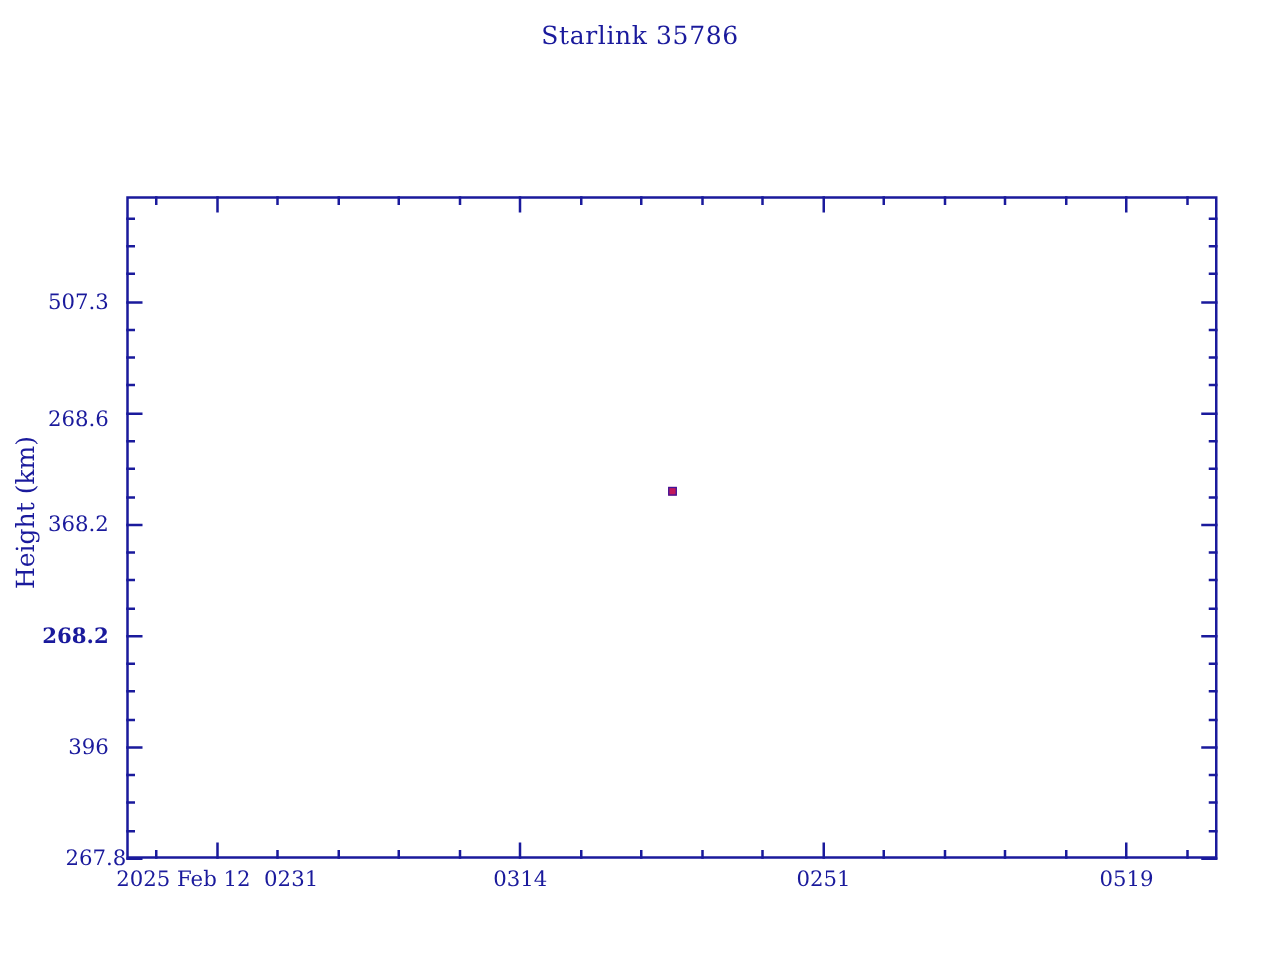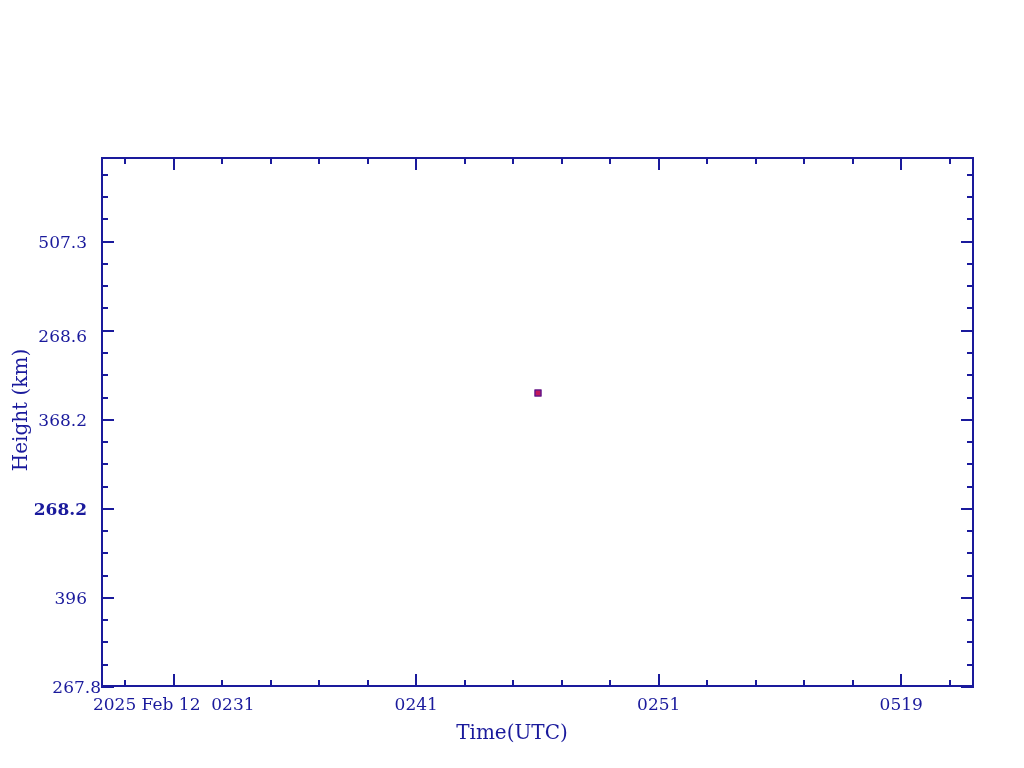--- a/index.html
+++ b/index.html
@@ -122,20 +122,21 @@
     border: 1px solid #3b169e;
     box-sizing: border-box;
     transform: translate(-50%, -50%);
   }
 </style>
 </head>
 <body>
 
 <div id="chart-root">
 
+  <div class="chart-title">Starlink 35786</div>
 
   <div class="plot-frame"></div>
 
   <div id="ticks-layer">
       <div class="tick tick-h" style="left: 101px; top: 240.622px; width: 13px;"></div>
       <div class="tick tick-h" style="left: 961px; top: 240.622px; width: 13px;"></div>
       <div class="tick tick-h" style="left: 101px; top: 329.697px; width: 13px;"></div>
       <div class="tick tick-h" style="left: 961px; top: 329.697px; width: 13px;"></div>
       <div class="tick tick-h" style="left: 101px; top: 418.773px; width: 13px;"></div>
       <div class="tick tick-h" style="left: 961px; top: 418.773px; width: 13px;"></div>
@@ -219,24 +220,23 @@
       <div class="tick tick-v" style="left: 948.75px; top: 680px; height: 7px;"></div>
     </div>
   <div id="labels-layer">
       <div class="ytick-label" style="left: 0px; width: 87px; top: 241.622px;">507.3</div>
       <div class="ytick-label" style="left: 0px; width: 87px; top: 336px;">268.6</div>
       <div class="ytick-label" style="left: 0px; width: 87px; top: 419.773px;">368.2</div>
       <div class="ytick-label" style="left: 0px; width: 87px; top: 508.849px; font-weight: bold;">268.2</div>
       <div class="ytick-label" style="left: 0px; width: 87px; top: 597.924px;">396</div>
       <div class="ytick-label" style="left: 14px; width: 87px; top: 687px;">267.8</div>
       <div class="xtick-label" style="left: 173.75px;">2025 Feb 12  0231</div>
-      <div class="xtick-label" style="left: 416.25px;">0241</div>
+      <div class="xtick-label" style="left: 416.25px;">0314</div>
       <div class="xtick-label" style="left: 658.75px;">0251</div>
       <div class="xtick-label" style="left: 901.25px;">0519</div>
     </div>
   <div id="points-layer" class="plot-area">
       <div class="data-point" style="left: 436.5px; top: 236.05px; background: rgb(194, 24, 91); border-color: rgb(59, 22, 158);"></div>
     </div>
 
-  <div class="xaxis-title">Time(UTC)</div>
   <div class="yaxis-title">Height (km)</div>
 
 </div>
 
 </body></html>

